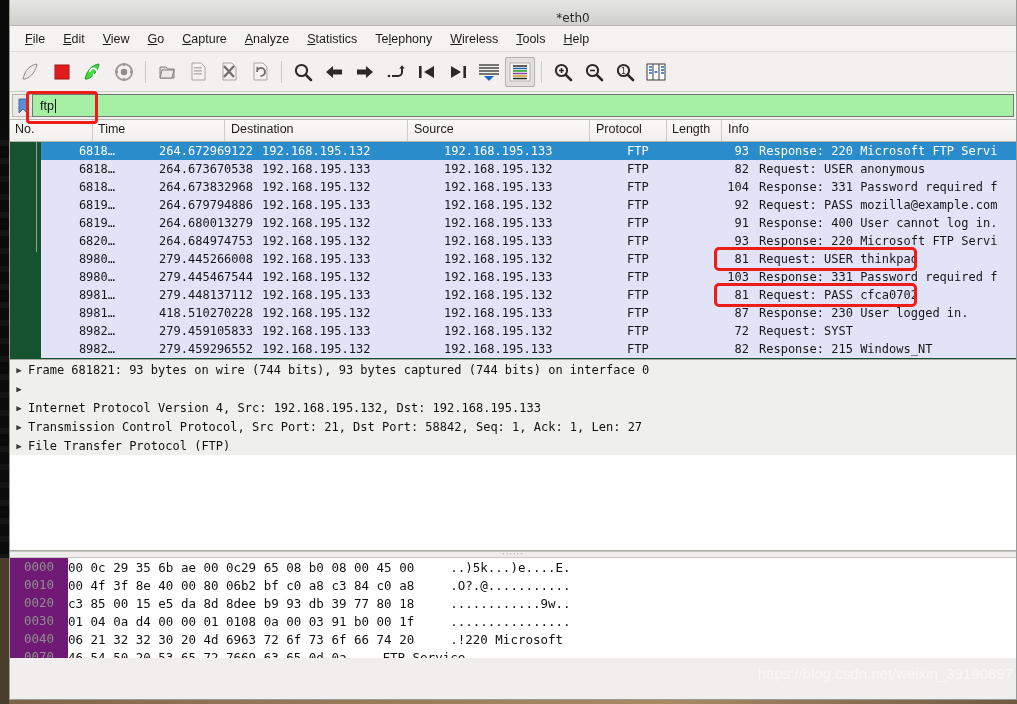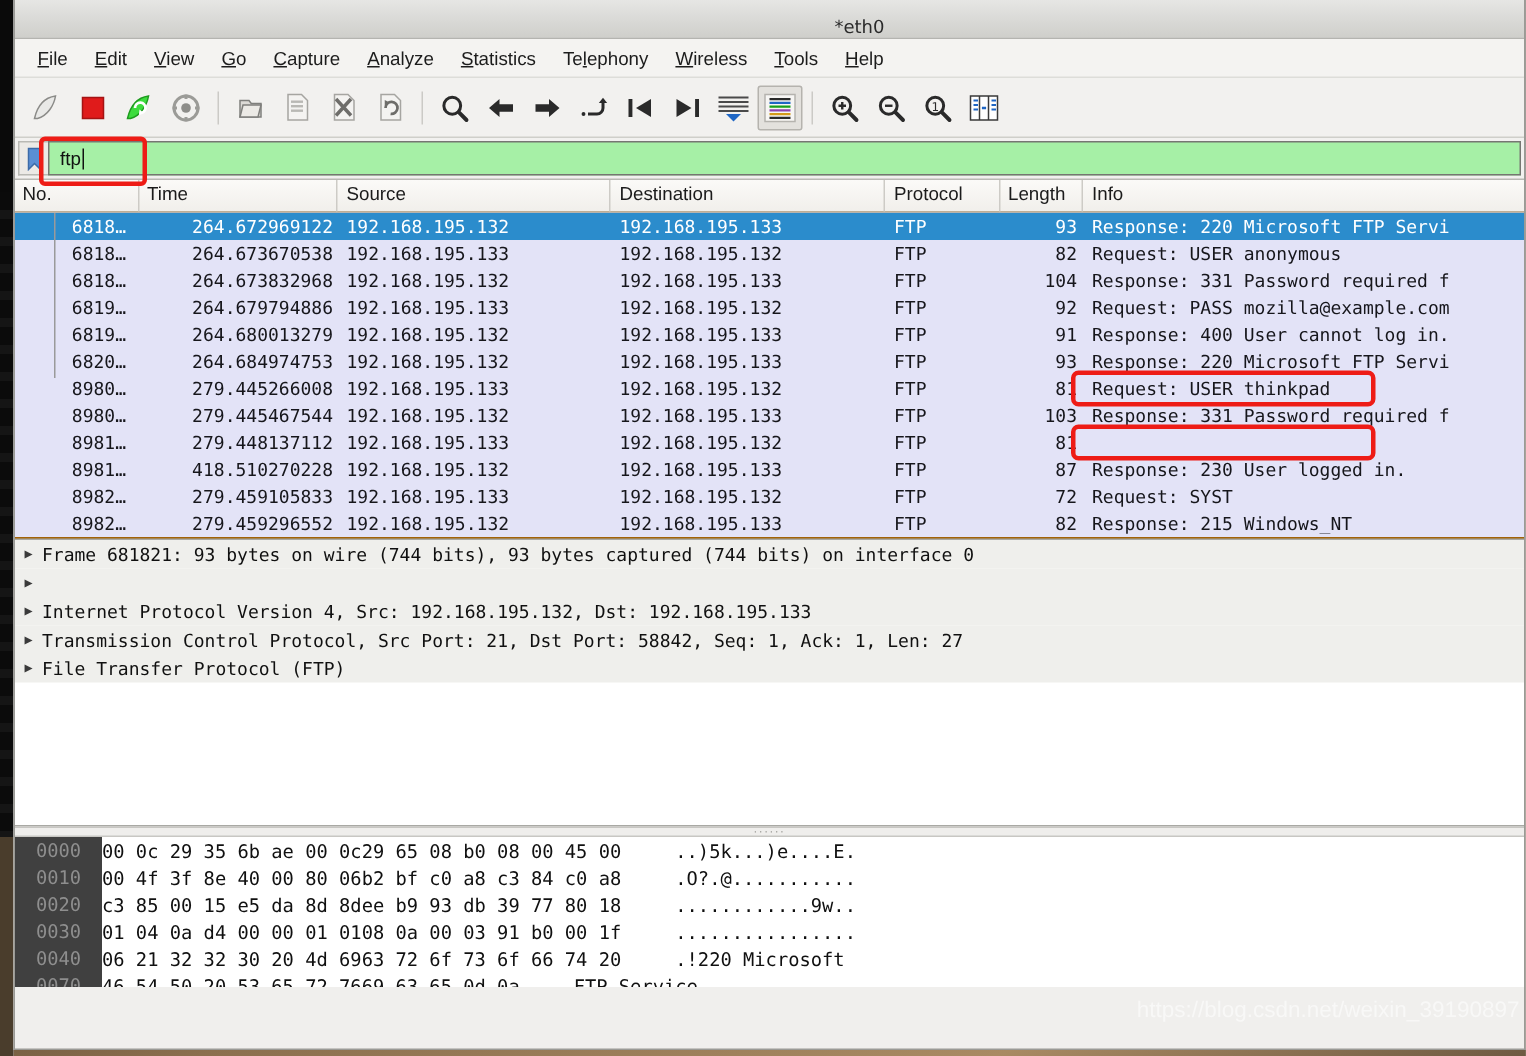--- a/index.html
+++ b/index.html
@@ -101,21 +101,21 @@
     display:inline-block; width:1px; height:14px; background:#111;
     margin-left:1px; vertical-align:-2px;
   }
   #filter-redbox {
     position: absolute; left: 16px; top: 91px; width: 72px; height: 33px;
     border: 3px solid #ee1c16; border-radius: 4px; z-index: 40; pointer-events: none;
   }
 
   
   #packet-list {
-    height: 240px; background: #a16207; position: relative;
+    height: 240px; background: #14532d; position: relative;
     border-bottom: 1px solid #a9a9a4;
     overflow: hidden;
   }
   #plist-header {
     display: flex; height: 22px;
     background: linear-gradient(180deg,#fbfaf8 0%,#f1efeb 100%);
     border-bottom: 1px solid #b6b4af;
   }
   #plist-header .hcell {
     font-size: 12.5px; color: #1b1b1b;
@@ -134,21 +134,21 @@
   }
   .prow.selected { background: #2b8ccc; color: #ffffff; }
   .prow .c { overflow: hidden; white-space: nowrap; padding: 0 4px; }
   .c-no     { width: 83px;  text-align: right; padding-right: 9px !important; }
   .c-time   { width: 132px; text-align: right; padding-right: 3px !important; }
   .c-src    { width: 182px; text-align: left;  padding-left: 6px !important; }
   .c-dst    { width: 183px; text-align: left;  padding-left: 6px !important; }
   .c-proto  { width: 77px;  text-align: left;  padding-left: 6px !important; }
   .c-len    { width: 55px;  text-align: right; padding-right: 4px !important; }
   .c-info   { flex: 1; text-align: left; padding-left: 6px !important; }
-  #plist-body { position: relative; }
+  #plist-body { position: relative; margin-left: 31px; }
   .row-redbox {
     position: absolute; border: 3px solid #ee1c16; border-radius: 5px;
     z-index: 30; pointer-events: none;
   }
   #plist-vline {
     position: absolute; left: 26px; top: 22px; width: 1px; height: 110px;
     background: #9a9a9a; z-index: 5;
   }
 
   
@@ -179,21 +179,21 @@
   
   #hex-pane {
     height: 100px; background: #ffffff; overflow: hidden; position: relative;
   }
   .hrow {
     display: flex; height: 18px; align-items: center;
     font-family: "DejaVu Sans Mono", monospace; font-size: 12.5px;
     color: #101010; white-space: nowrap;
   }
   .hrow .hoff {
-    width: 58px; color: #8e8e8e; padding-left: 14px; background: #404040;
+    width: 58px; color: #8e8e8e; padding-left: 14px; background: #701a75;
     height: 18px; line-height: 18px; flex: none;
   }
   .hrow .hbytes { padding-left: 0; }
   .hrow .hascii { padding-left: 36px; }
 
   #watermark {
     position: absolute; right: 4px; bottom: 22px;
     font-size: 15px; color: rgba(255,255,255,0.55);
     font-family: "Liberation Sans", sans-serif;
     z-index: 60; pointer-events: none; white-space: nowrap;
@@ -388,22 +388,22 @@
       <span id="filter-text">ftp</span>
         <span id="filter-caret"></span>
     </div>
   </div>
   <div id="filter-redbox"></div>
 
   <div id="packet-list">
     <div id="plist-header">
       <div class="hcell c-no" style="text-align:left;padding-left:5px">No.</div>
       <div class="hcell c-time" style="text-align:left;padding-left:5px">Time</div>
+      <div class="hcell c-dst" style="text-align:left;padding-left:5px">Destination</div>
       <div class="hcell c-src" style="text-align:left;padding-left:5px">Source</div>
-      <div class="hcell c-dst" style="text-align:left;padding-left:5px">Destination</div>
       <div class="hcell c-proto" style="text-align:left;padding-left:5px">Protocol</div>
       <div class="hcell c-len" style="text-align:left;padding-left:5px">Length</div>
       <div class="hcell c-info" style="text-align:left;padding-left:5px;border-right:none">Info</div>
     </div>
     <div id="plist-body">
         <div class="prow selected">
           <div class="c c-no">6818…</div>
           <div class="c c-time">264.672969122</div>
           <div class="c c-src">192.168.195.132</div>
           <div class="c c-dst">192.168.195.133</div>
@@ -474,20 +474,21 @@
           <div class="c c-len">103</div>
           <div class="c c-info">Response: 331 Password required f</div>
         </div>
         <div class="prow">
           <div class="c c-no">8981…</div>
           <div class="c c-time">279.448137112</div>
           <div class="c c-src">192.168.195.133</div>
           <div class="c c-dst">192.168.195.132</div>
           <div class="c c-proto">FTP</div>
           <div class="c c-len">81</div>
+          <div class="c c-info">Request: PASS cfca0702</div>
         </div>
         <div class="prow">
           <div class="c c-no">8981…</div>
           <div class="c c-time">418.510270228</div>
           <div class="c c-src">192.168.195.132</div>
           <div class="c c-dst">192.168.195.133</div>
           <div class="c c-proto">FTP</div>
           <div class="c c-len">87</div>
           <div class="c c-info">Response: 230 User logged in.</div>
         </div>

